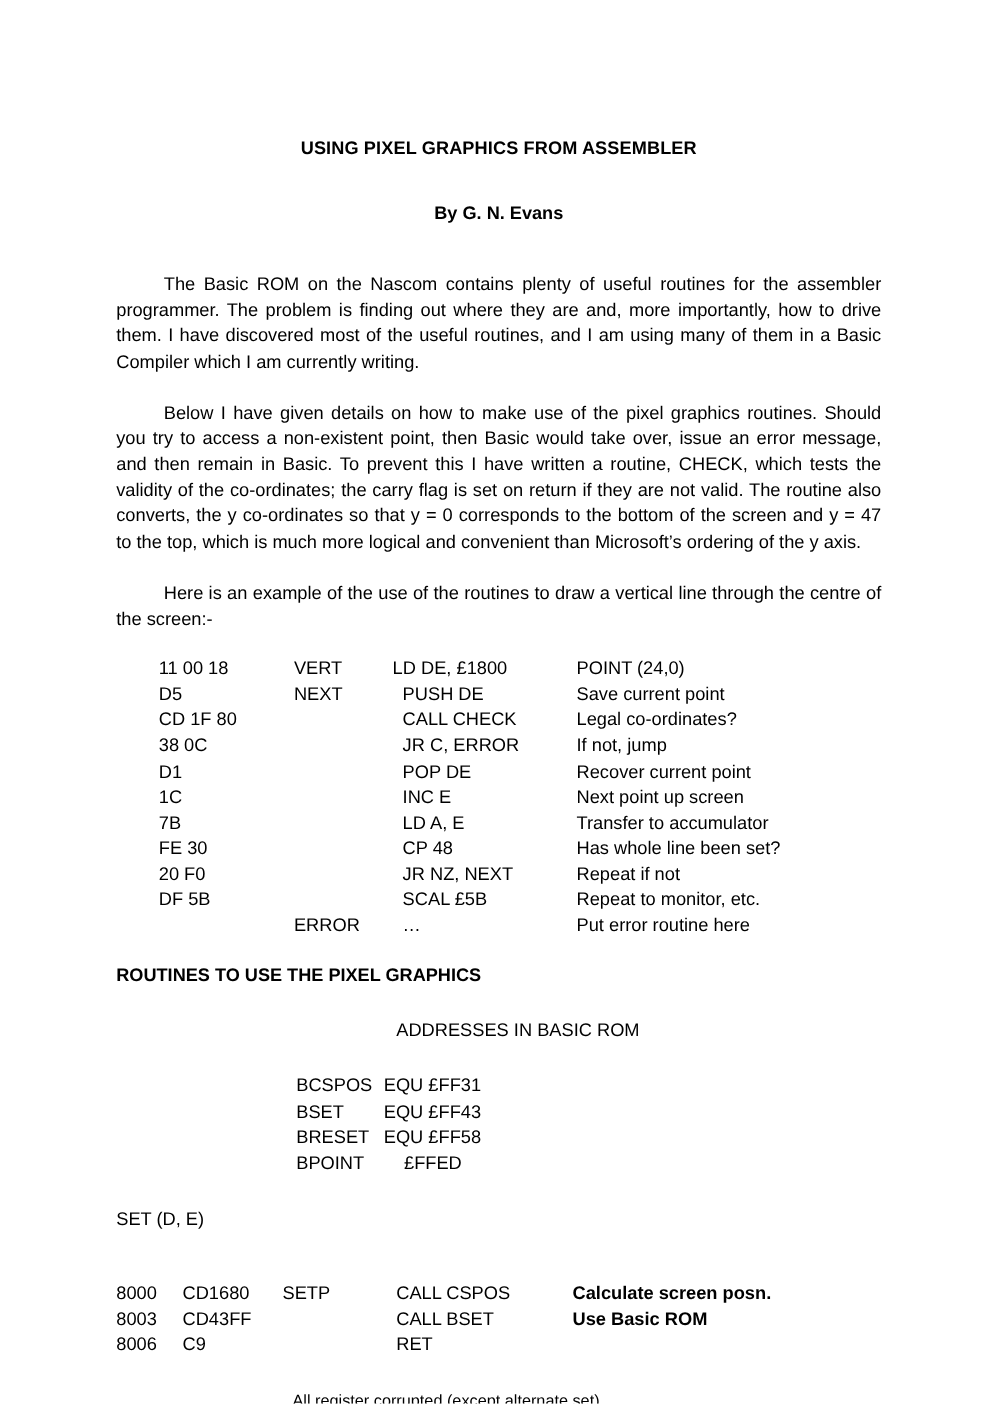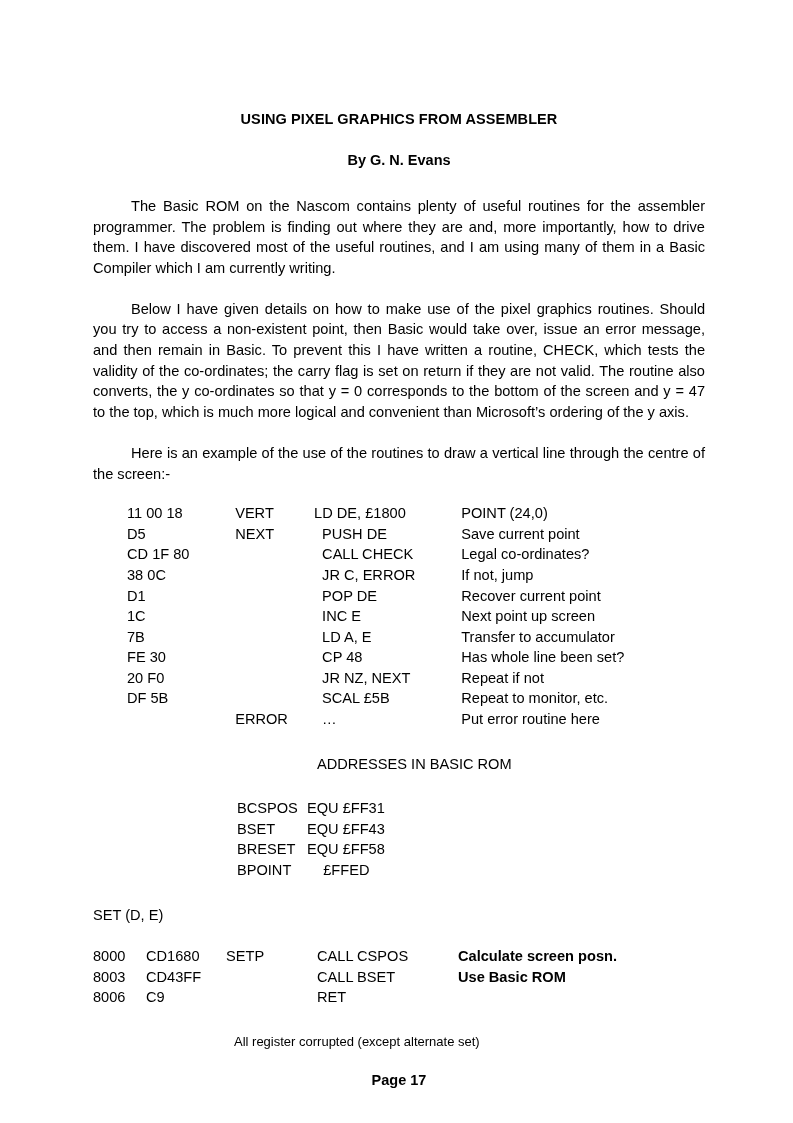--- a/index.html
+++ b/index.html
@@ -33,21 +33,21 @@
     font-weight: bold;
     letter-spacing: 0.1px;
     margin: 0;
     padding-top: 110px;
     line-height: 19px;
   }
   .doc-byline {
     text-align: center;
     font-size: 14.5px;
     font-weight: bold;
-    margin: 0;
+    margin: 11px;
     padding-top: 22px;
     line-height: 19px;
   }
 
   
   .para {
     font-size: 14.6px;
     line-height: 20.6px;
     text-align: justify;
     margin: 0;
@@ -109,21 +109,21 @@
   .listing-equ .c-equ { width: 200px; }
 
   
   .set-title {
     font-size: 14.6px;
     line-height: 20.6px;
     margin: 0;
     padding-top: 24px;
   }
   .listing-set {
-    margin-top: 21px;
+    margin-top: 39px;
   }
   .listing-set .c-addr  { width: 53px; }
   .listing-set .c-hex   { width: 80px; }
   .listing-set .c-label { width: 91px; }
   .listing-set .c-mnem  { width: 141px; }
   .listing-set .c-cmt   { width: 247px; font-weight: bold; }
 
   
   .footnote {
     font-size: 13px;
@@ -218,20 +218,21 @@
           </tr>
           <tr>
             <td class="c-hex"></td>
             <td class="c-label">ERROR</td>
             <td class="c-mnem indent">…</td>
             <td class="c-cmt">Put error routine here</td>
           </tr>
         </tbody>
     </table>
 
+    <h3 class="sec-heading">ROUTINES TO USE THE PIXEL GRAPHICS</h3>
 
     <p class="org-line second">ADDRESSES IN BASIC ROM</p>
 
     <table class="listing listing-equ">
       <tbody>
           <tr>
             <td class="c-sym">BCSPOS</td>
             <td class="c-equ">EQU £FF31</td>
           </tr>
           <tr>

